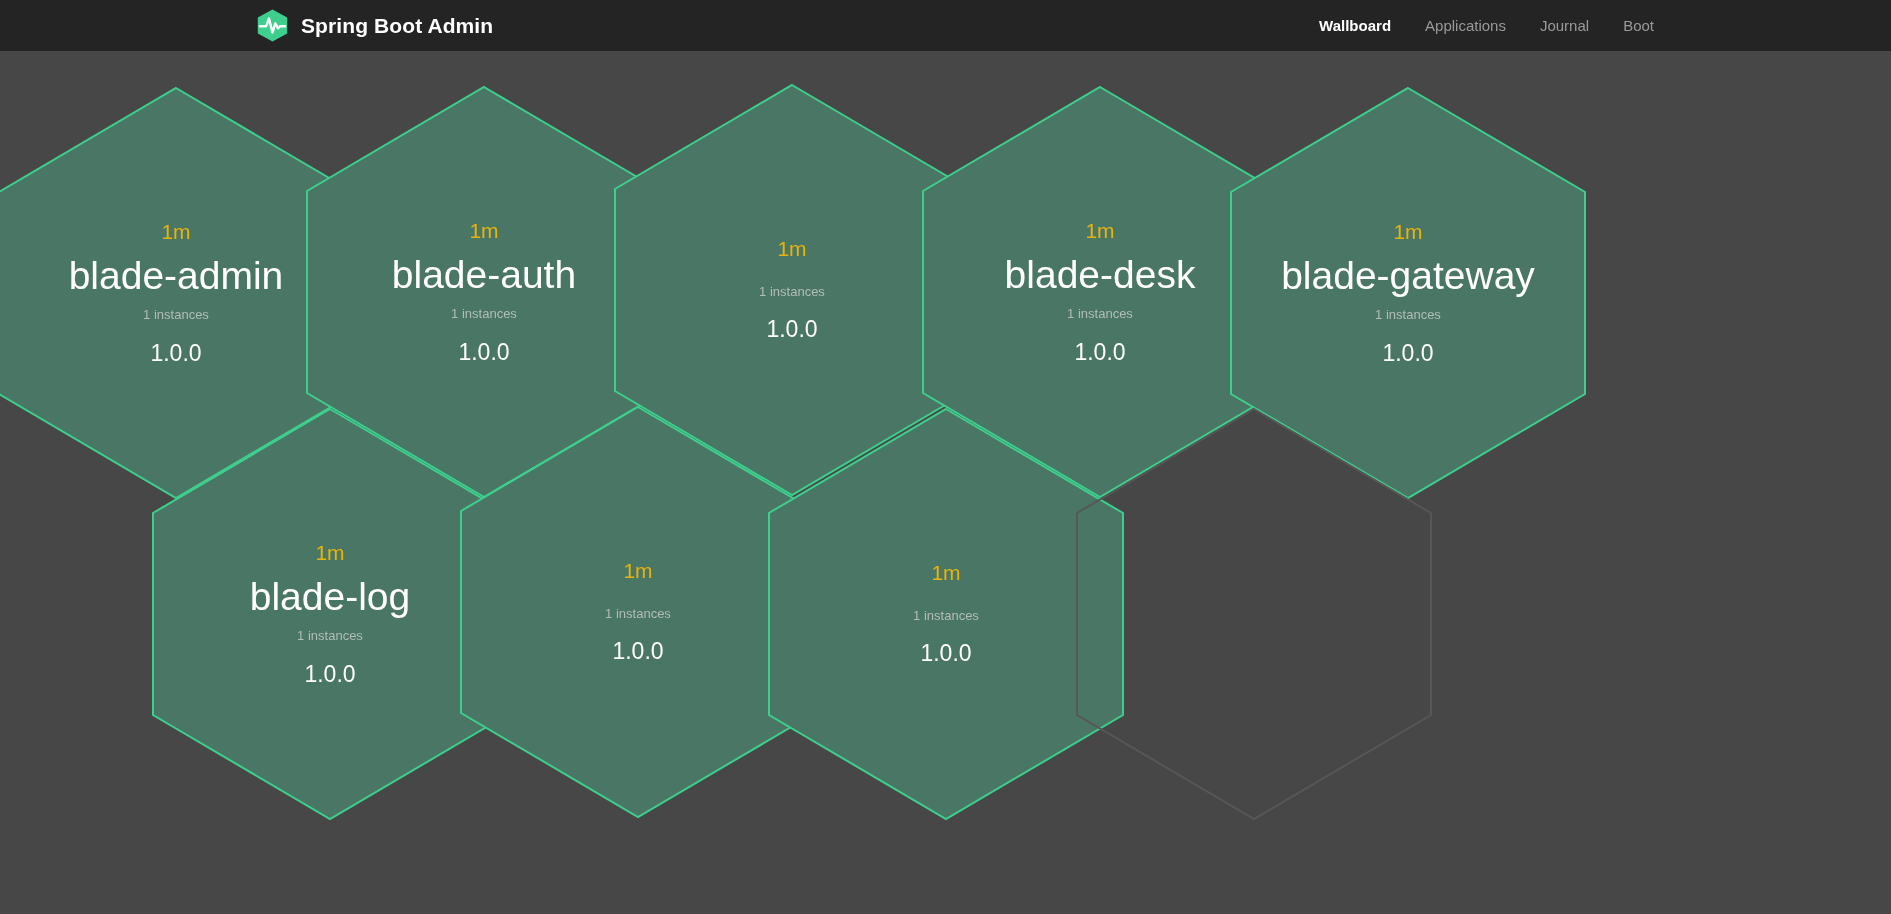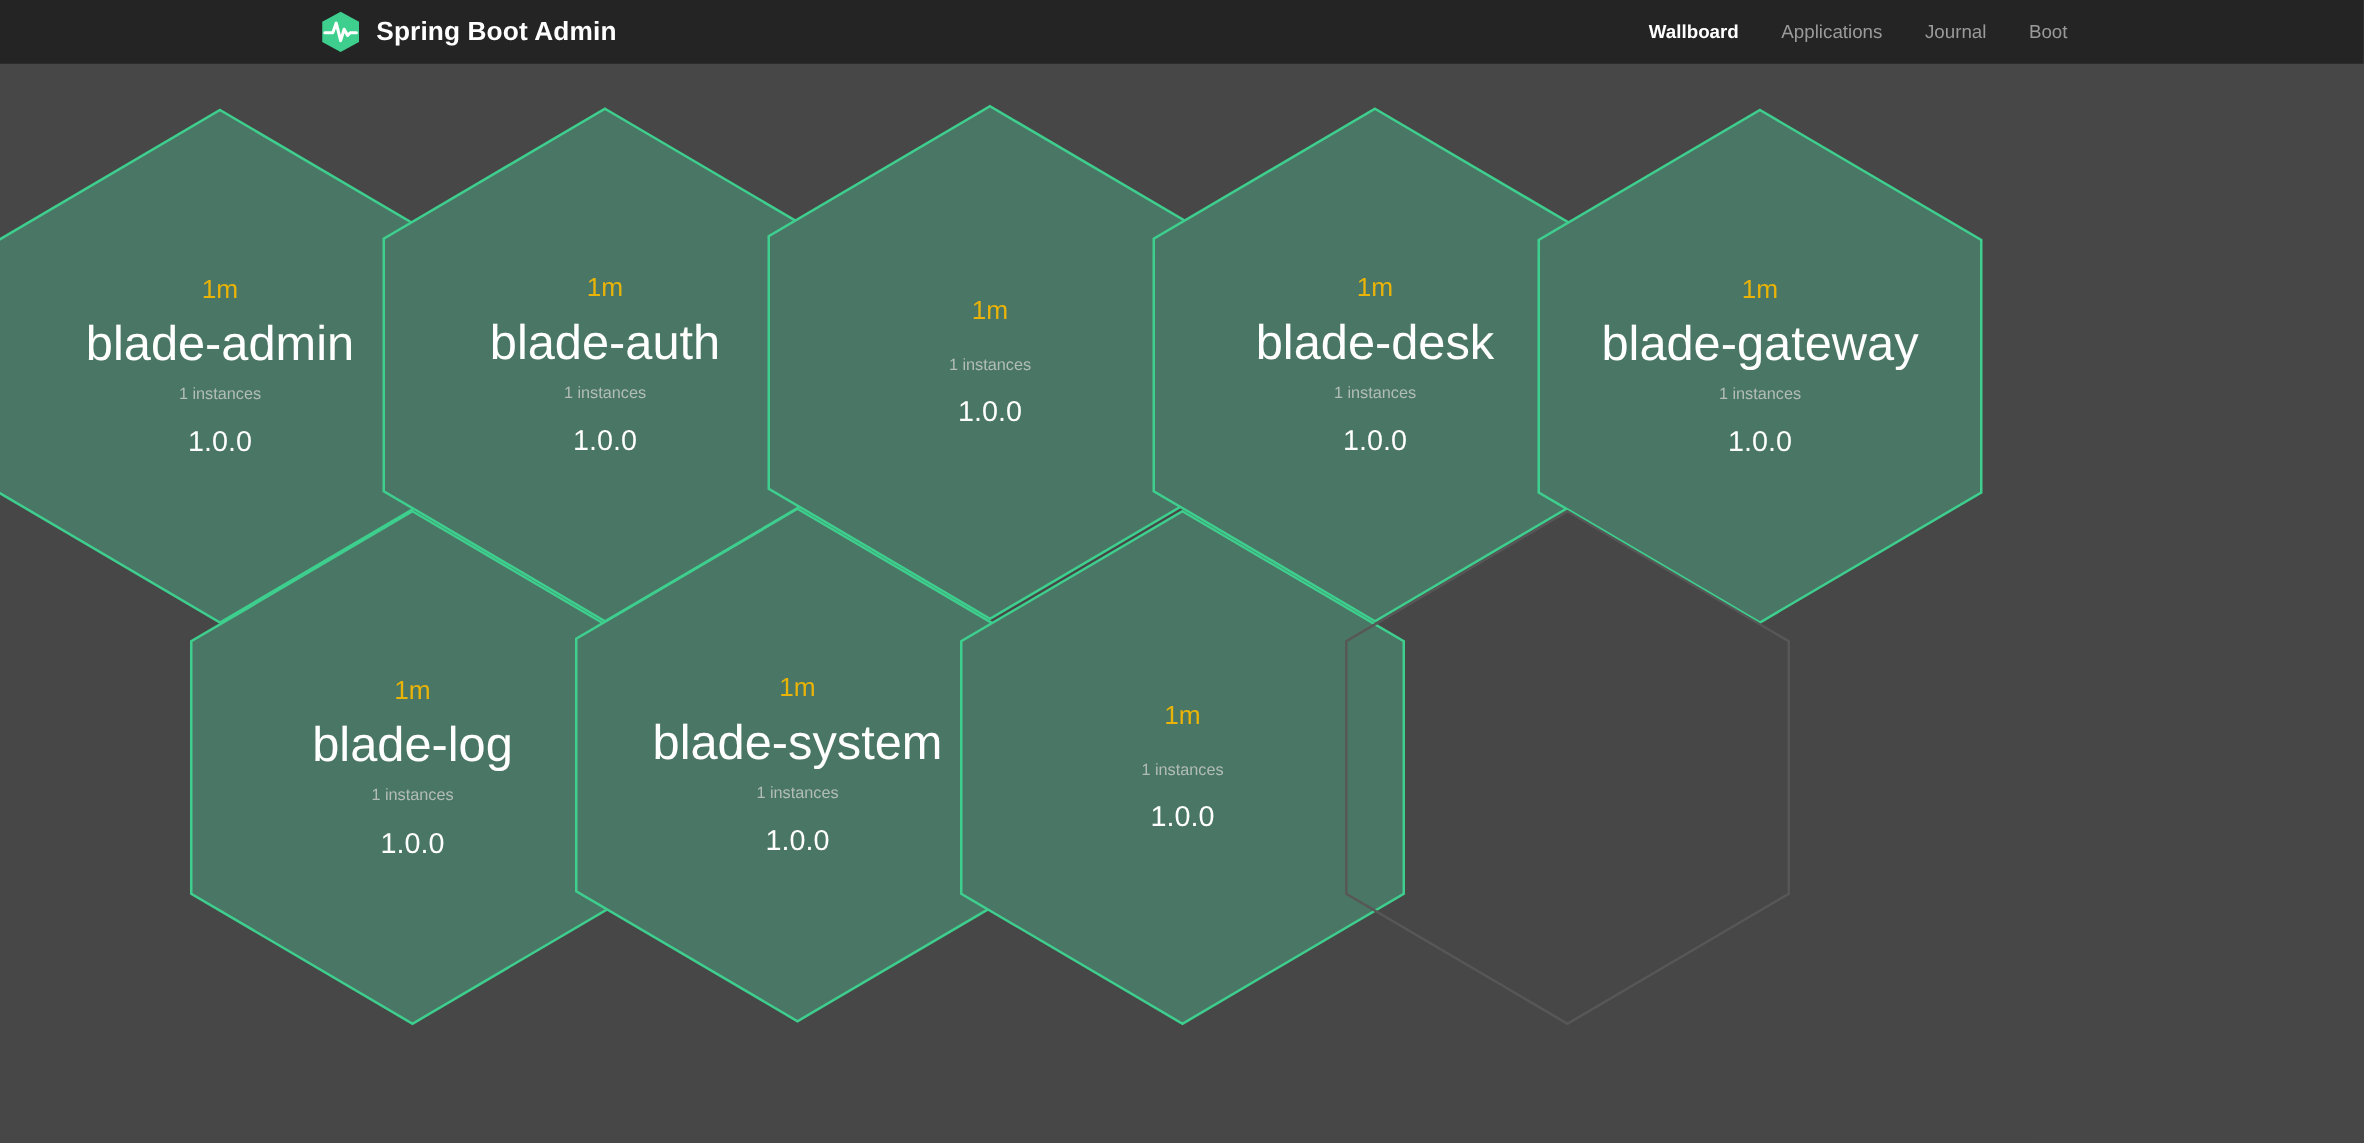--- a/index.html
+++ b/index.html
@@ -251,21 +251,20 @@
         <span class="hex-version">1.0.0</span>
       </span>
     </a>
 
     <a class="hex" href="#" style="left:458px;  top:353px;">
       <svg class="hex-svg" viewBox="0 0 360 416" preserveAspectRatio="none">
         <polygon class="hex-body" points="180,3 357,107 357,309 180,413 3,309 3,107"></polygon>
       </svg>
       <span class="hex-content">
         <span class="hex-age">1m</span>
-        <span class="hex-name">blade-system</span>
         <span class="hex-instances">1 instances</span>
         <span class="hex-version">1.0.0</span>
       </span>
     </a>
 
     <a class="hex" href="#" style="left:766px;  top:355px;">
       <svg class="hex-svg" viewBox="0 0 360 416" preserveAspectRatio="none">
         <polygon class="hex-body" points="180,3 357,107 357,309 180,413 3,309 3,107"></polygon>
       </svg>
       <span class="hex-content">

